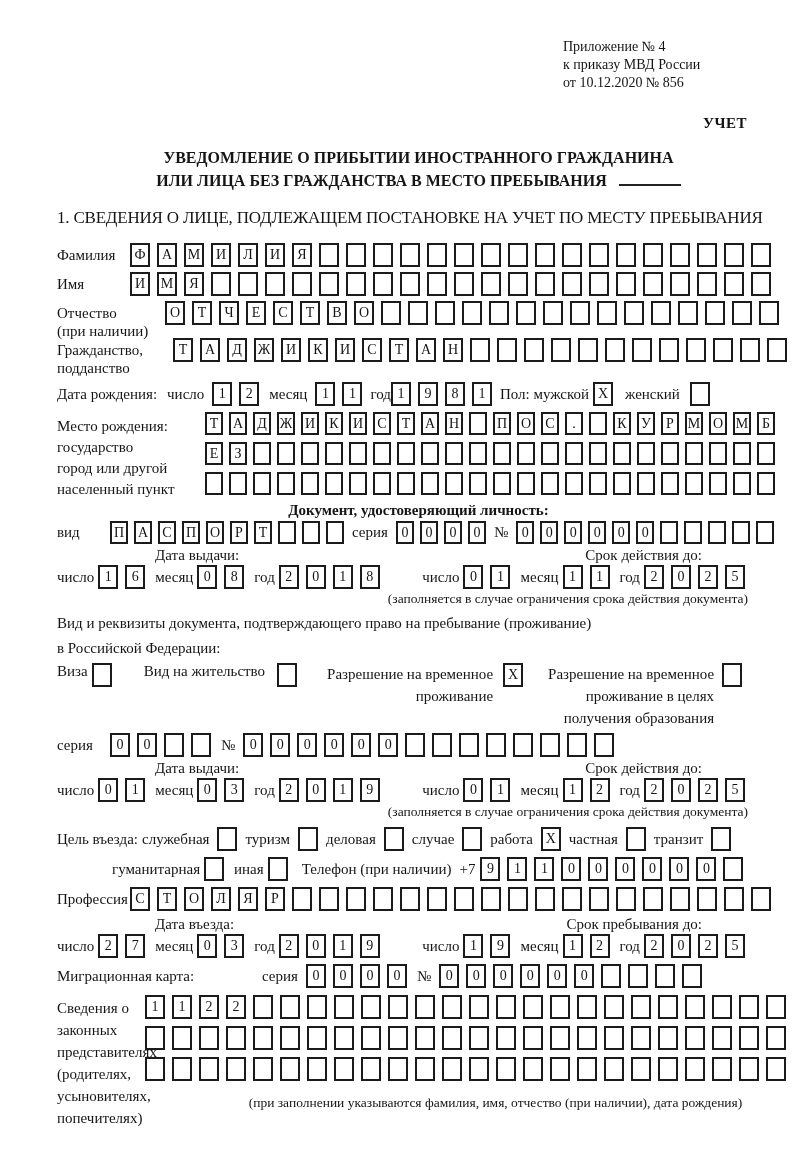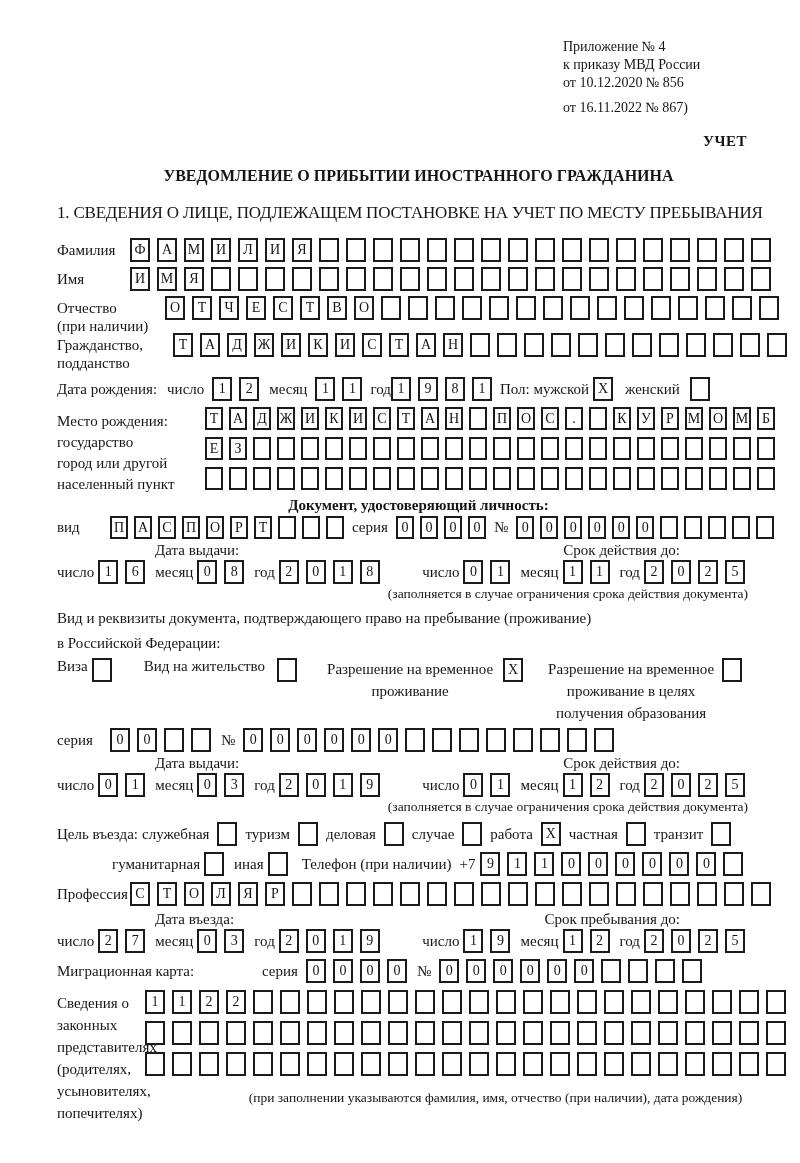--- a/index.html
+++ b/index.html
@@ -48,59 +48,61 @@
   .w-mig { width:175px; } .w-reps { width:88px; line-height:22px; padding-top:2px; }
 
   .stackrows .cells { margin-bottom:7px; }
   .stackrows .cells:last-of-type { margin-bottom:0; }
 
   .center-bold { text-align:center; font-weight:bold; margin-top:2px; font-size:15px; }
 
   
   .datehead { display:flex; margin-top:3px; }
   .datehead .dh-left { margin-left:98px; }
-  .datehead .dh-right { margin-left:auto; margin-right:100px; }
+  .datehead .dh-right { margin-left:auto; margin-right:78px; }
   .daterow { display:flex; align-items:center; margin-top:1px; }
   .dg { display:flex; align-items:center; }
   .dg .t { margin-right:4px; }
   .dg .cells { margin-right:10px; }
   .dg .cells:last-child { margin-right:0; }
   .dg-right { margin-left:auto; margin-right:35px; }
   .note { text-align:right; padding-right:32px; font-size:13.5px; margin-top:2px; }
 
   
   .para { margin-top:4px; line-height:25px; }
   .permits { margin-top:2px; align-items:flex-start; }
-  .permits .stack { text-align:center; line-height:22px; flex:none; }
+  .permits .stack { text-align:right; line-height:22px; flex:none; }
   .ml8{margin-left:8px;} .ml10{margin-left:10px;} .ml12{margin-left:12px;}
   .ml14{margin-left:14px;} .ml25{margin-left:25px;}
   .ml30{margin-left:30px;} .ml32{margin-left:32px;}
 
   .purpose-row .t { margin-right:4px; }
   .purpose-row .cb { margin-right:8px; }
   .phone-row { margin-left:55px; }
 
   .reps-note { text-align:center; font-size:13.5px; margin-top:14px; padding-left:60px; }
 </style>
 </head>
 <body>
 
 <div class="page">
 
   <div class="hdr">
     <div>Приложение № 4</div>
     <div>к приказу МВД России</div>
     <div>от 10.12.2020 № 856</div>
     <div class="gap"></div>
-    <div>от 16.11.2022 № 867)</div>
   </div>
   <div class="forma">УЧЕТ</div>
 
   <div class="title">
     <div>УВЕДОМЛЕНИЕ О ПРИБЫТИИ ИНОСТРАННОГО ГРАЖДАНИНА</div>
+    <div>
+      <span>ИЛИ ЛИЦА БЕЗ ГРАЖДАНСТВА В МЕСТО ПРЕБЫВАНИЯ</span><span class="blank-line"></span>
+    </div>
   </div>
 
   <div class="sect">1. СВЕДЕНИЯ О ЛИЦЕ, ПОДЛЕЖАЩЕМ ПОСТАНОВКЕ НА УЧЕТ ПО МЕСТУ ПРЕБЫВАНИЯ</div>
 
   <div class="row" style="margin-top:15px">
     <span class="lbl w-surname">Фамилия</span>
     <span class="cells">
         <span class="cell">Ф</span>
         <span class="cell">А</span>
         <span class="cell">М</span>

